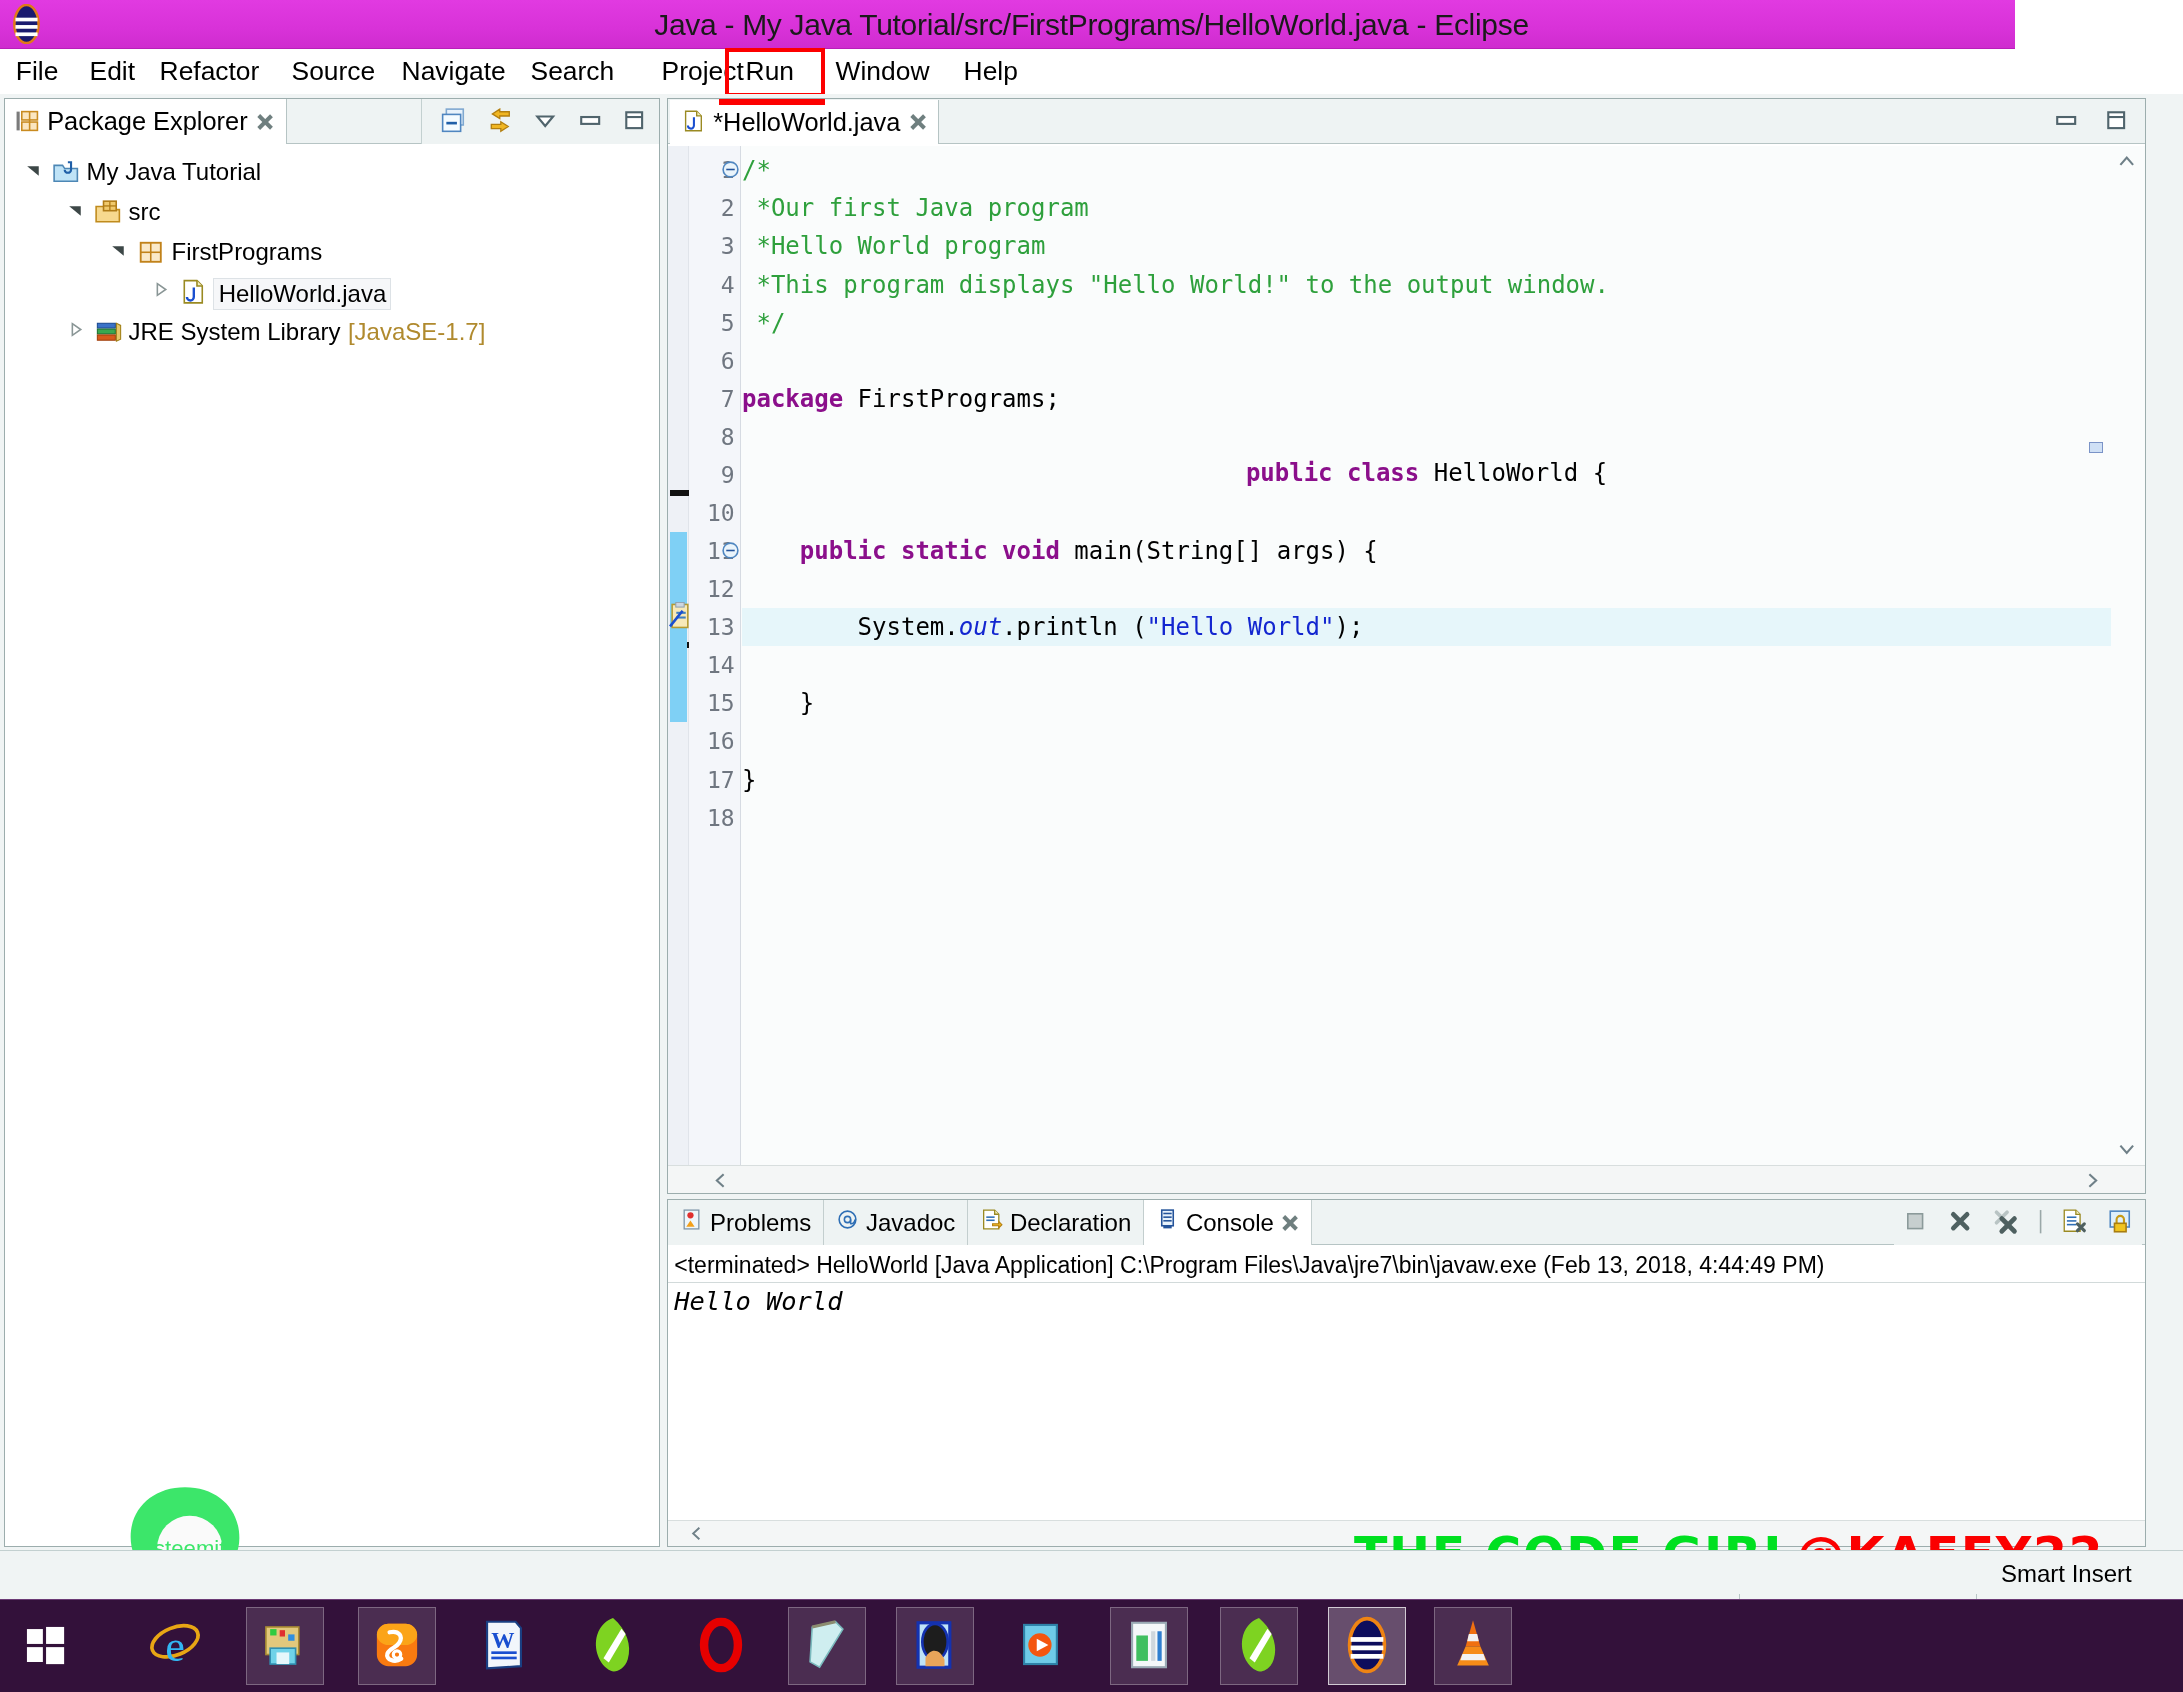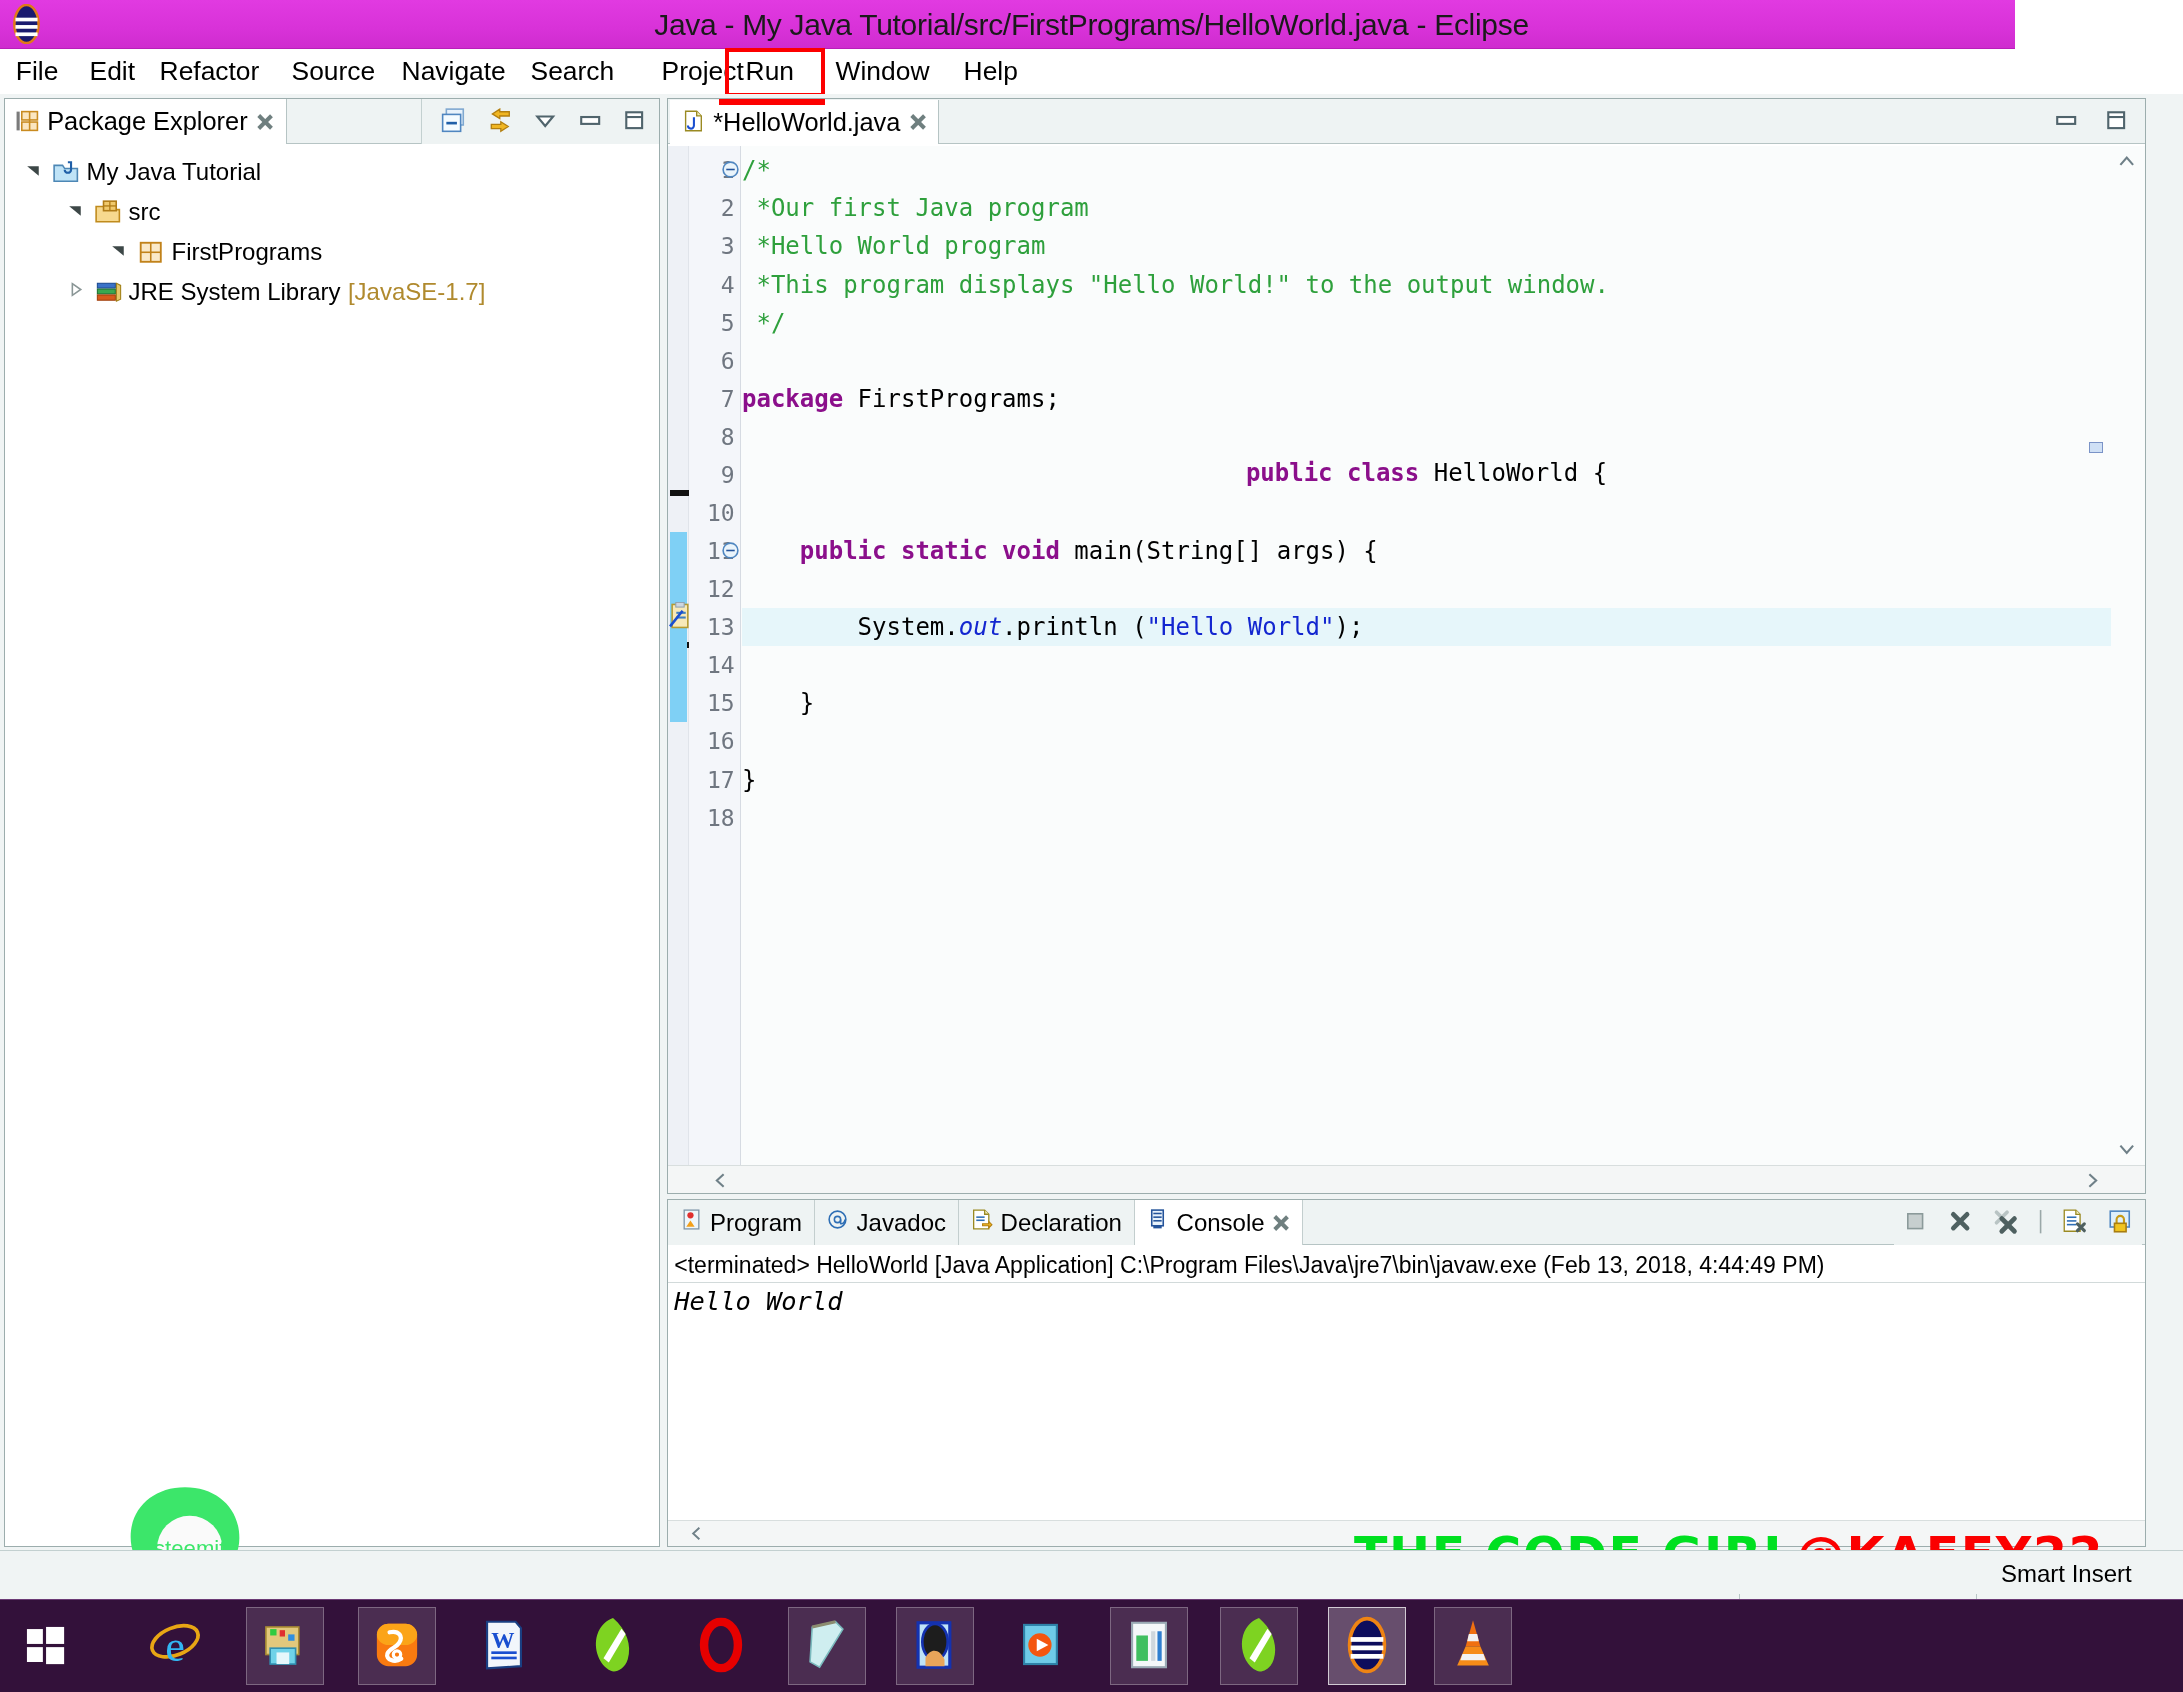--- a/index.html
+++ b/index.html
@@ -376,20 +376,35 @@
         <span class="ticon">
           <svg width="27.5" height="27.5" viewBox="0 0 52 52">
             <rect x="7" y="9" width="38" height="36" fill="#fae9c9" stroke="#c1821a" stroke-width="3.5"></rect>
             <line x1="26" y1="9" x2="26" y2="45" stroke="#c1821a" stroke-width="3"></line>
             <line x1="7" y1="27" x2="45" y2="27" stroke="#c1821a" stroke-width="3"></line>
           </svg>
         </span>
         <span class="lbl">FirstPrograms</span>
       </div>
 
+      <div class="tree-row sel-soft" style="padding-left:145px">
+        <span class="twist">
+          <svg width="21" height="21" viewBox="0 0 40 40">
+              <path d="M14 9 L30 20 L14 31 Z" fill="none" stroke="#8a9696" stroke-width="3"></path>
+            </svg>
+        </span>
+        <span class="ticon">
+          <svg width="27.5" height="27.5" viewBox="0 0 52 52">
+            <path d="M10 5 L34 5 L44 15 L44 47 L10 47 Z" fill="#ffffff" stroke="#9a8a22" stroke-width="3"></path>
+            <path d="M34 5 L34 15 L44 15" fill="#f2eec2" stroke="#9a8a22" stroke-width="3"></path>
+            <path d="M28 18 L28 36 a6 6 0 0 1 -13 0" fill="none" stroke="#1a4fd0" stroke-width="4.5"></path>
+          </svg>
+        </span>
+        <span class="lbl">HelloWorld.java</span>
+      </div>
 
       <div class="tree-row" style="padding-left:60px">
         <span class="twist">
           <svg width="21" height="21" viewBox="0 0 40 40">
               <path d="M14 9 L30 20 L14 31 Z" fill="none" stroke="#8a9696" stroke-width="3"></path>
             </svg>
         </span>
         <span class="ticon">
           <svg width="30" height="27.5" viewBox="0 0 56 52">
             <rect x="6" y="10" width="34" height="9" fill="#3a72c8" stroke="#1d4a92" stroke-width="2"></rect>
@@ -533,21 +548,21 @@
   <div id="console-panel">
     <div id="cs-tabbar">
       <div class="cs-tab">
         <span>
           <svg width="23" height="23" viewBox="0 0 44 44">
             <rect x="8" y="4" width="28" height="36" fill="#eef6fb" stroke="#7f95a8" stroke-width="2.5"></rect>
             <circle cx="20" cy="14" r="6" fill="#e03030"></circle>
             <path d="M20 24 L28 36 L12 36 Z" fill="#f2a01c"></path>
           </svg>
         </span>
-        <span>Program</span>
+        <span>Problems</span>
       </div>
       <div class="cs-tab">
         <span>
           <svg width="23" height="23" viewBox="0 0 44 44">
             <circle cx="22" cy="22" r="16" fill="none" stroke="#2f6fb5" stroke-width="3"></circle>
             <circle cx="22" cy="22" r="6" fill="none" stroke="#2f6fb5" stroke-width="3"></circle>
             <path d="M28 22 L28 30 a7 7 0 0 0 8 -8" fill="none" stroke="#2f6fb5" stroke-width="3"></path>
           </svg>
         </span>
         <span>Javadoc</span>

